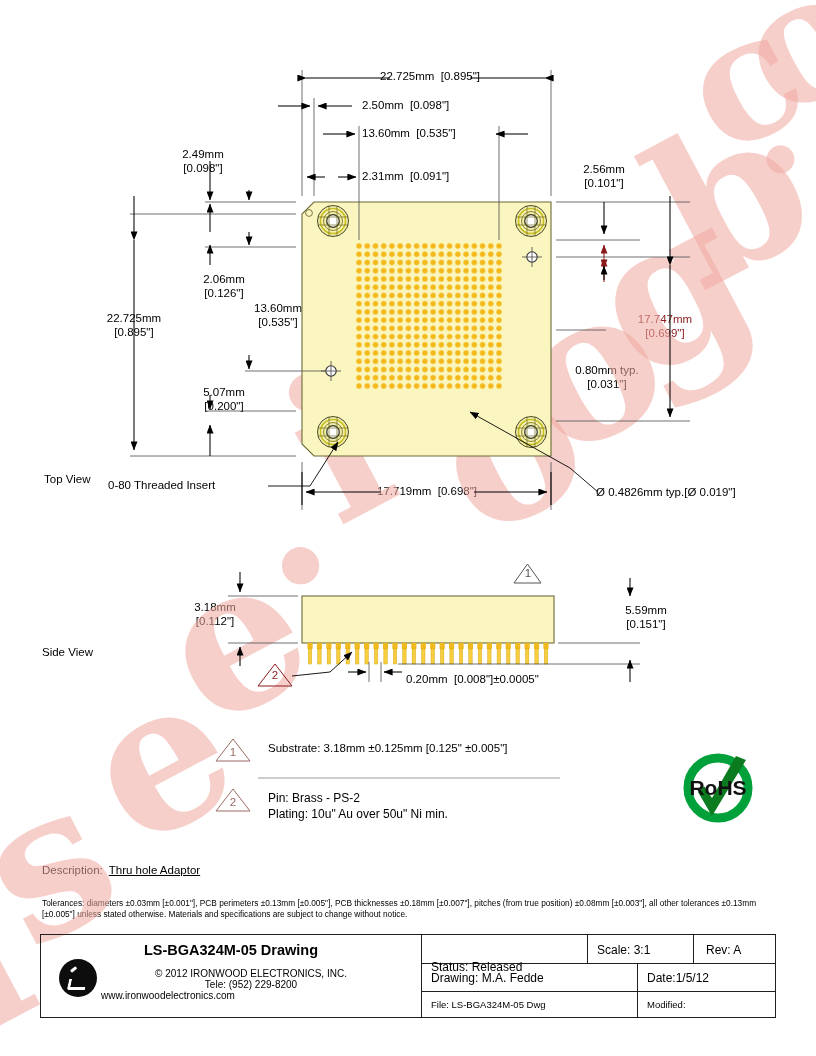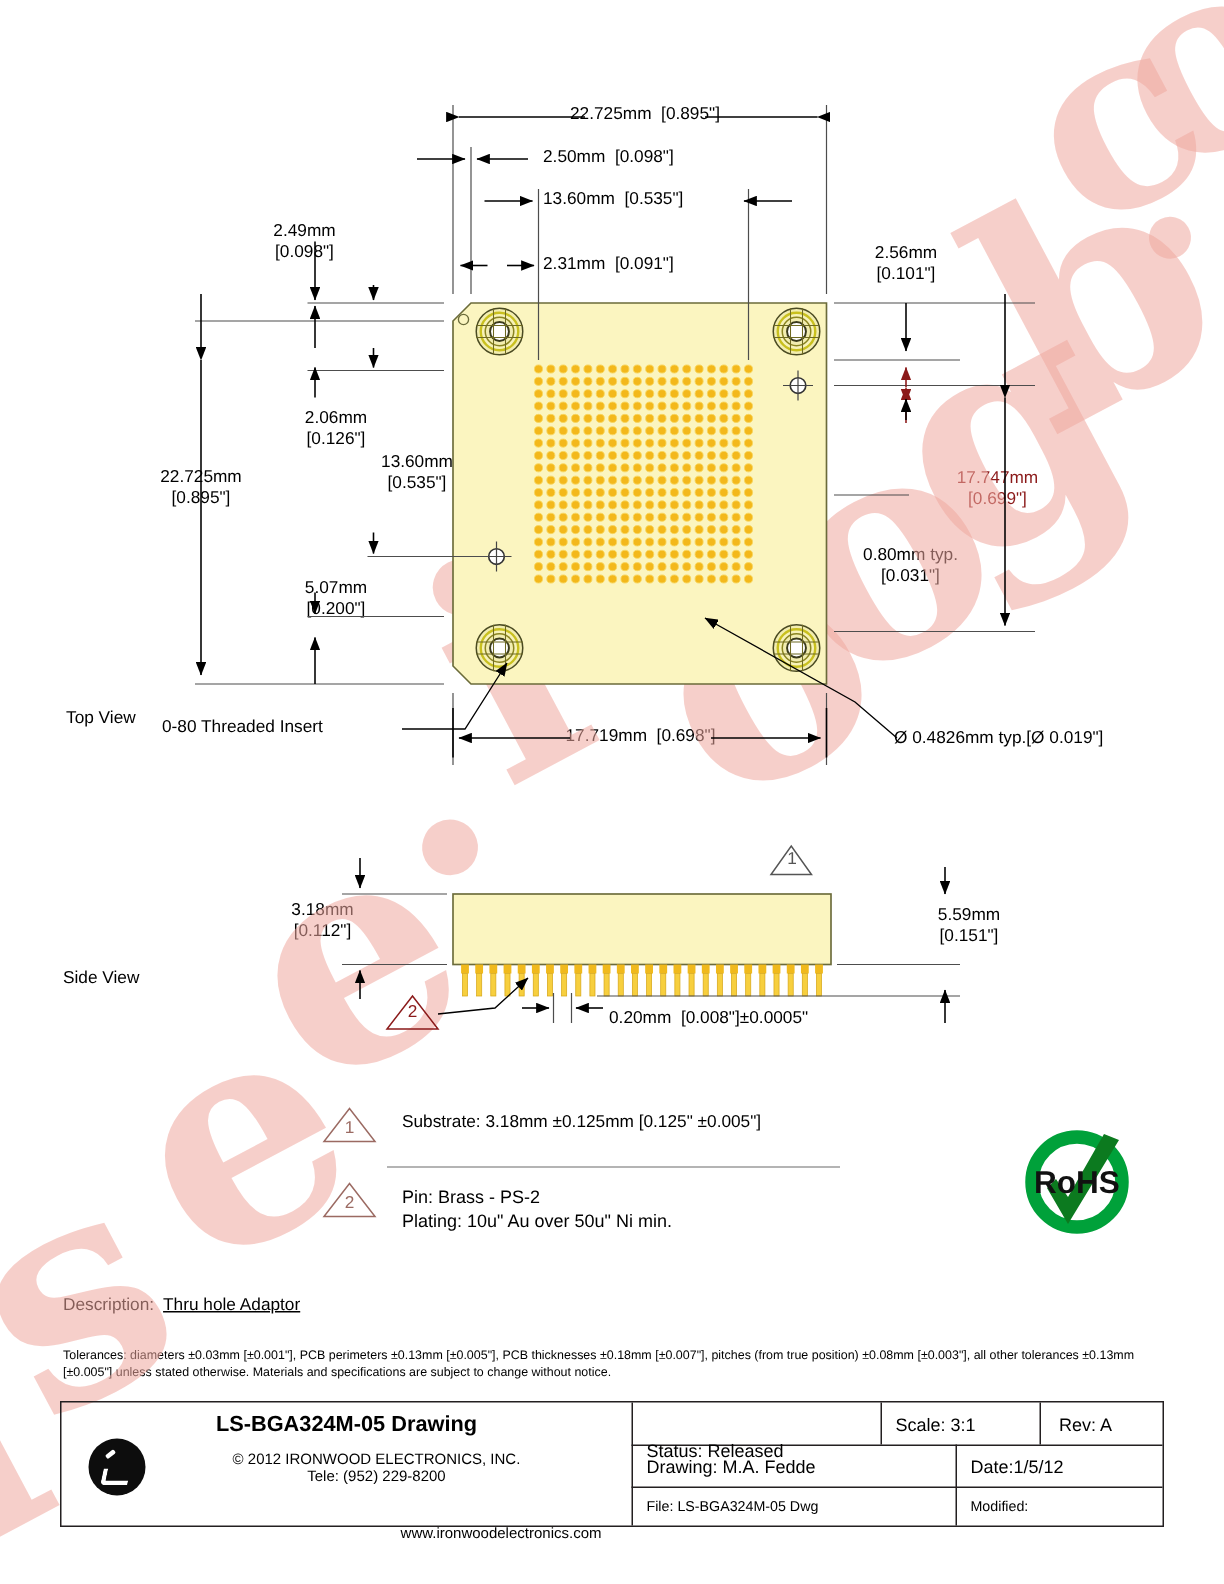--- a/index.html
+++ b/index.html
@@ -725,21 +725,21 @@
     <div class="hline" style="left:380px;right:0;top:56px;"></div>
 
     <div class="logo">
       <div class="m1"></div>
       <div class="m2"></div>
     </div>
 
     <div class="tb-cell t-title" style="left:0;top:7px;width:380px;text-align:center;">LS-BGA324M-05 Drawing</div>
     <div class="tb-cell t-sm" style="left:60px;top:33px;width:300px;text-align:center;">© 2012 IRONWOOD ELECTRONICS, INC.</div>
     <div class="tb-cell t-sm" style="left:60px;top:44px;width:300px;text-align:center;">Tele: (952) 229-8200</div>
-    <div class="tb-cell t-sm" style="left:60px;top:55px;width:300px;text-align:right;margin-top:27px;">www.ironwoodelectronics.com</div>
+    <div class="tb-cell t-sm" style="left:60px;top:55px;width:300px;text-align:left;">www.ironwoodelectronics.com</div>
 
     <div class="tb-cell t-md" style="left:390px;top:4px;margin-top:21px;">Status: Released</div>
     <div class="tb-cell t-md" style="left:556px;top:8px;">Scale: 3:1</div>
     <div class="tb-cell t-md" style="left:665px;top:8px;">Rev: A</div>
     <div class="tb-cell t-md" style="left:390px;top:36px;">Drawing: M.A. Fedde</div>
     <div class="tb-cell t-md" style="left:606px;top:36px;">Date:1/5/12</div>
     <div class="tb-cell t-sm2" style="left:390px;top:64px;text-align:right;">File: LS-BGA324M-05 Dwg</div>
     <div class="tb-cell t-sm2" style="left:606px;top:64px;">Modified:</div>
   </div>
 

